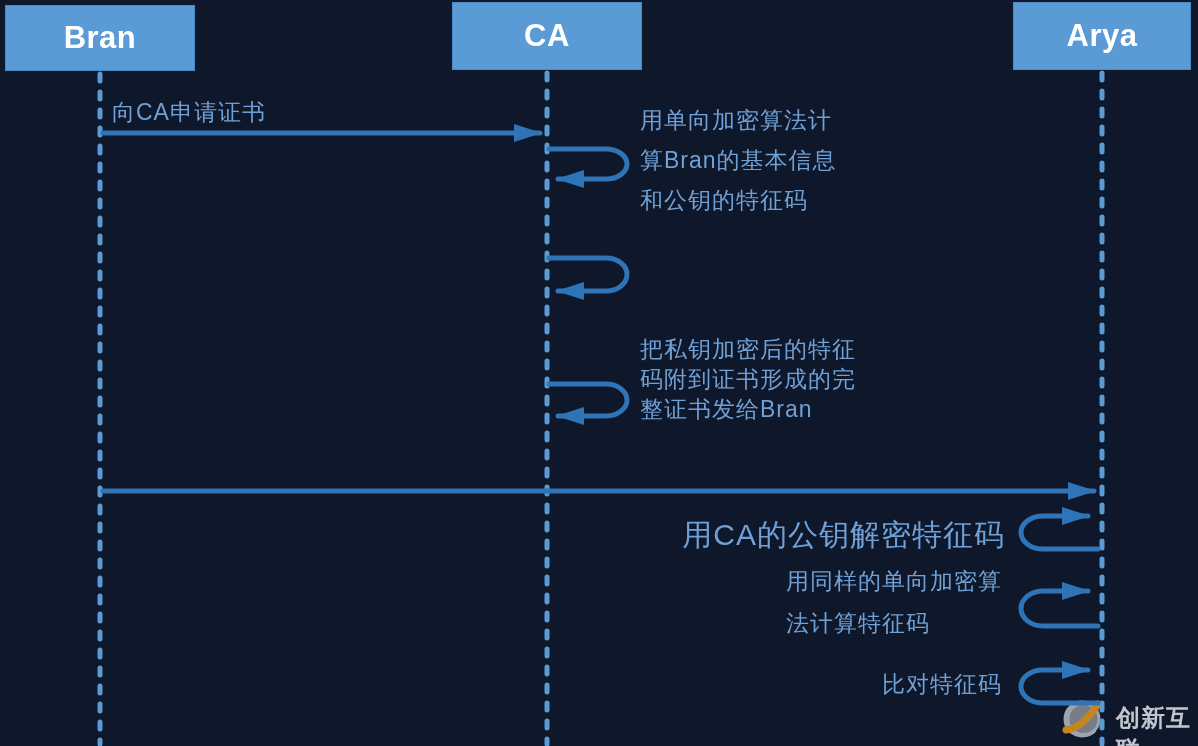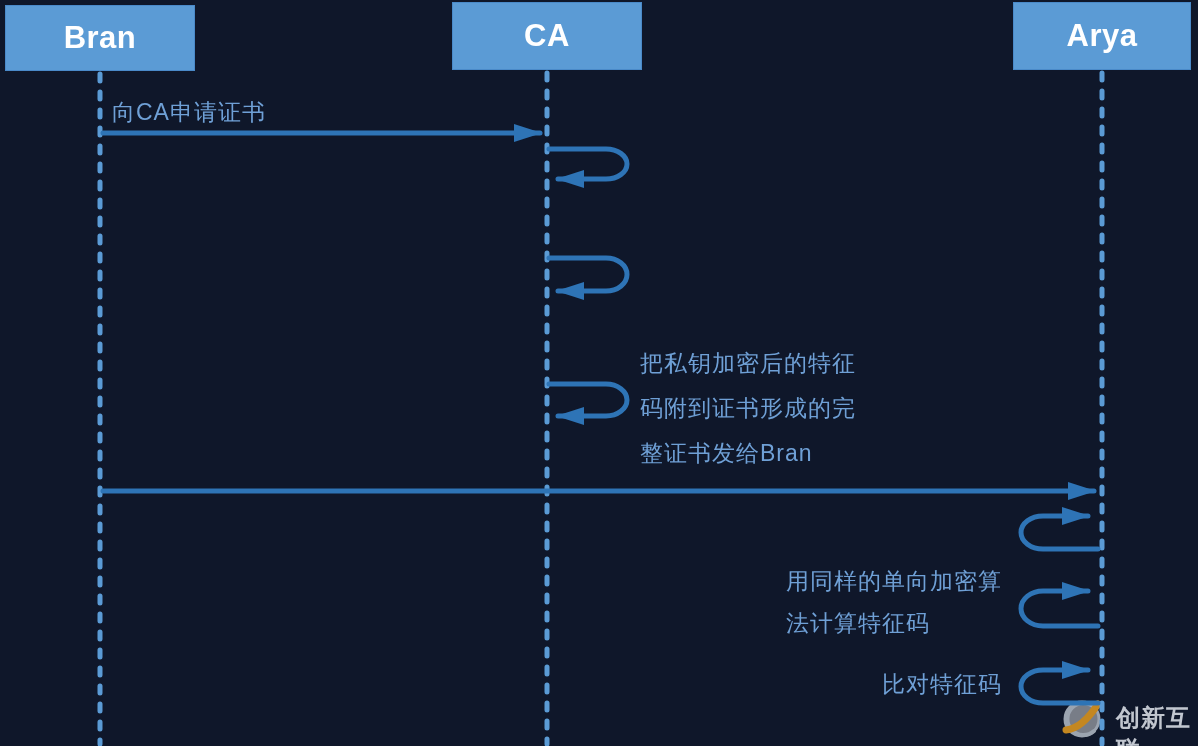--- a/index.html
+++ b/index.html
@@ -28,21 +28,21 @@
   #actor-ca{left:452px;top:2px;width:190px;height:68px;}
   #actor-arya{left:1013px;top:2px;width:178px;height:68px;}
 
   .msg-label{
     position:absolute;color:var(--message-text);font-size:23px;
     line-height:40px;white-space:pre-line;letter-spacing:1px;
   }
   #lbl-request{left:112px;top:95px;line-height:34px;}
   #lbl-ca-hash{left:640px;top:100px;}
   #lbl-ca-encrypt{left:638px;top:239px;}
-  #lbl-ca-attach{left:640px;top:341px;line-height:45px;}
+  #lbl-ca-attach{left:640px;top:334px;line-height:30px;}
   #lbl-send{left:110px;top:444px;line-height:34px;}
   #lbl-arya-decrypt{right:193px;top:515px;text-align:right;font-size:30px;}
   #lbl-arya-hash{right:196px;top:560px;text-align:left;line-height:42px;}
   #lbl-arya-compare{right:196px;top:664px;text-align:right;margin-left:39px;}
 
   .overlay{position:absolute;left:0;top:0;pointer-events:none;}
   .lifeline{stroke:var(--lifeline);stroke-width:5;stroke-linecap:round;stroke-dasharray:7 11;fill:none;}
   .flow{stroke:var(--arrow);stroke-width:5;stroke-linecap:round;fill:none;}
   .ah{fill:var(--arrow);}
   .wm-ring{stroke:var(--watermark-gray);stroke-width:3;fill:rgba(255,255,255,0.55);}
@@ -62,23 +62,27 @@
     <span>Bran</span>
   </div>
   <div class="actor" id="actor-ca">
     <span>CA</span>
   </div>
   <div class="actor" id="actor-arya">
     <span>Arya</span>
   </div>
 
   <div class="msg-label" id="lbl-request">向CA申请证书</div>
+  <div class="msg-label" id="lbl-ca-hash">用单向加密算法计
+算Bran的基本信息
+和公钥的特征码</div>
   <div class="msg-label" id="lbl-ca-attach">把私钥加密后的特征
 码附到证书形成的完
 整证书发给Bran</div>
+  <div class="msg-label" id="lbl-arya-decrypt">用CA的公钥解密特征码</div>
   <div class="msg-label" id="lbl-arya-hash">用同样的单向加密算
 法计算特征码</div>
   <div class="msg-label" id="lbl-arya-compare">比对特征码</div>
 
   <div class="watermark-text">创新互联</div>
 
   <svg class="overlay" width="1198" height="746" viewBox="0 0 1198 746">
     <defs>
       <marker id="ah" markerWidth="30" markerHeight="20" refX="26" refY="9" orient="auto" markerUnits="userSpaceOnUse">
         <path class="ah" d="M0,0 L28,9 L0,18 Z"></path>

